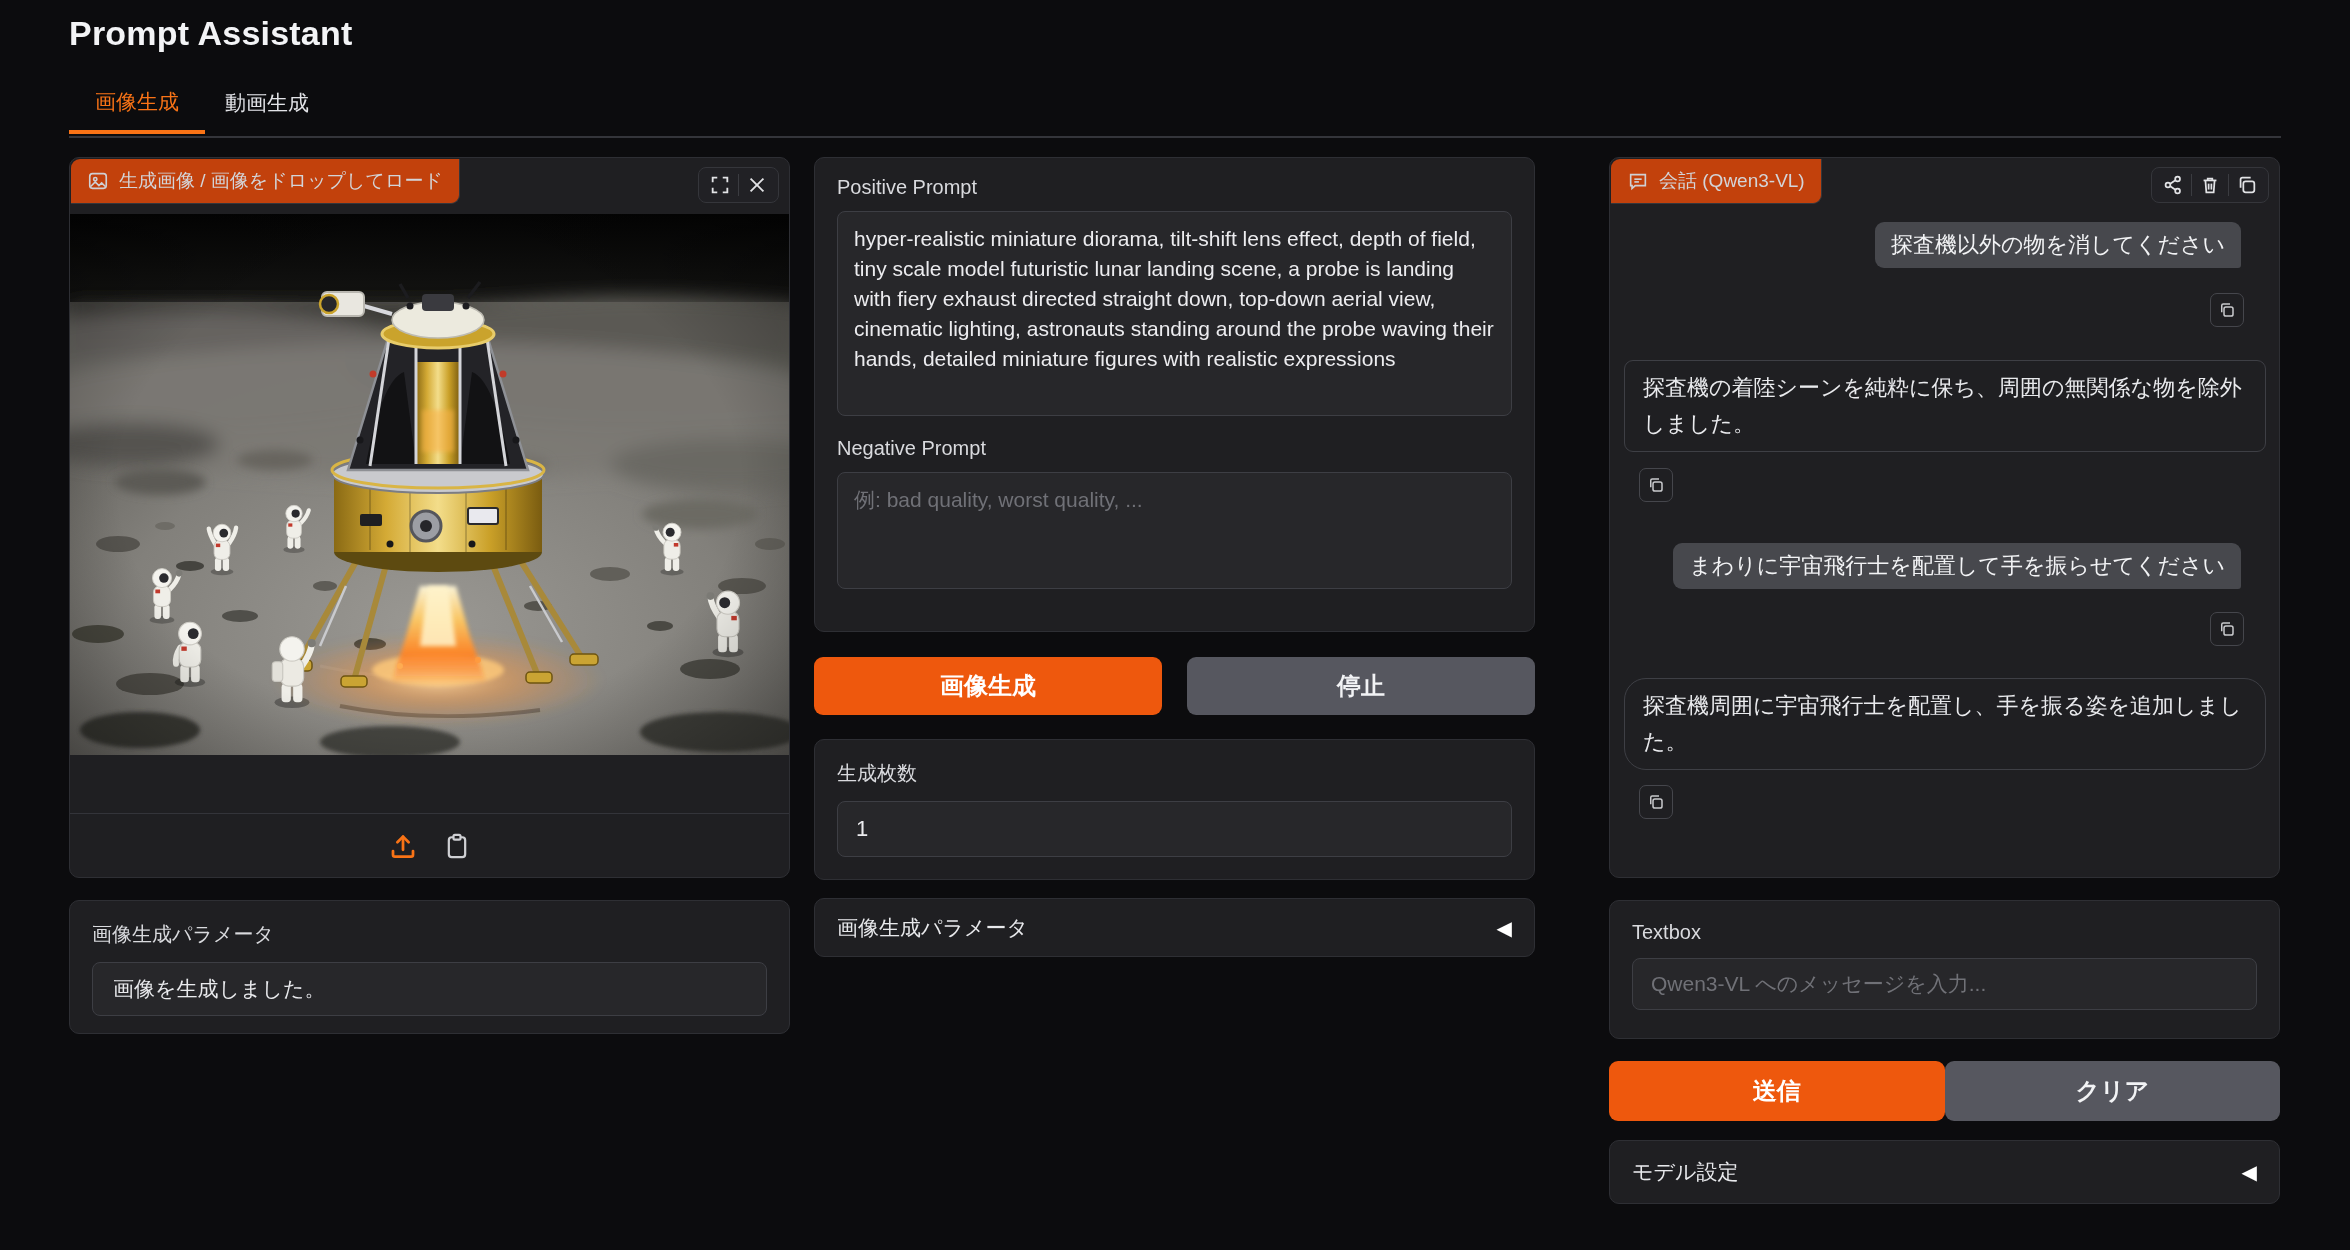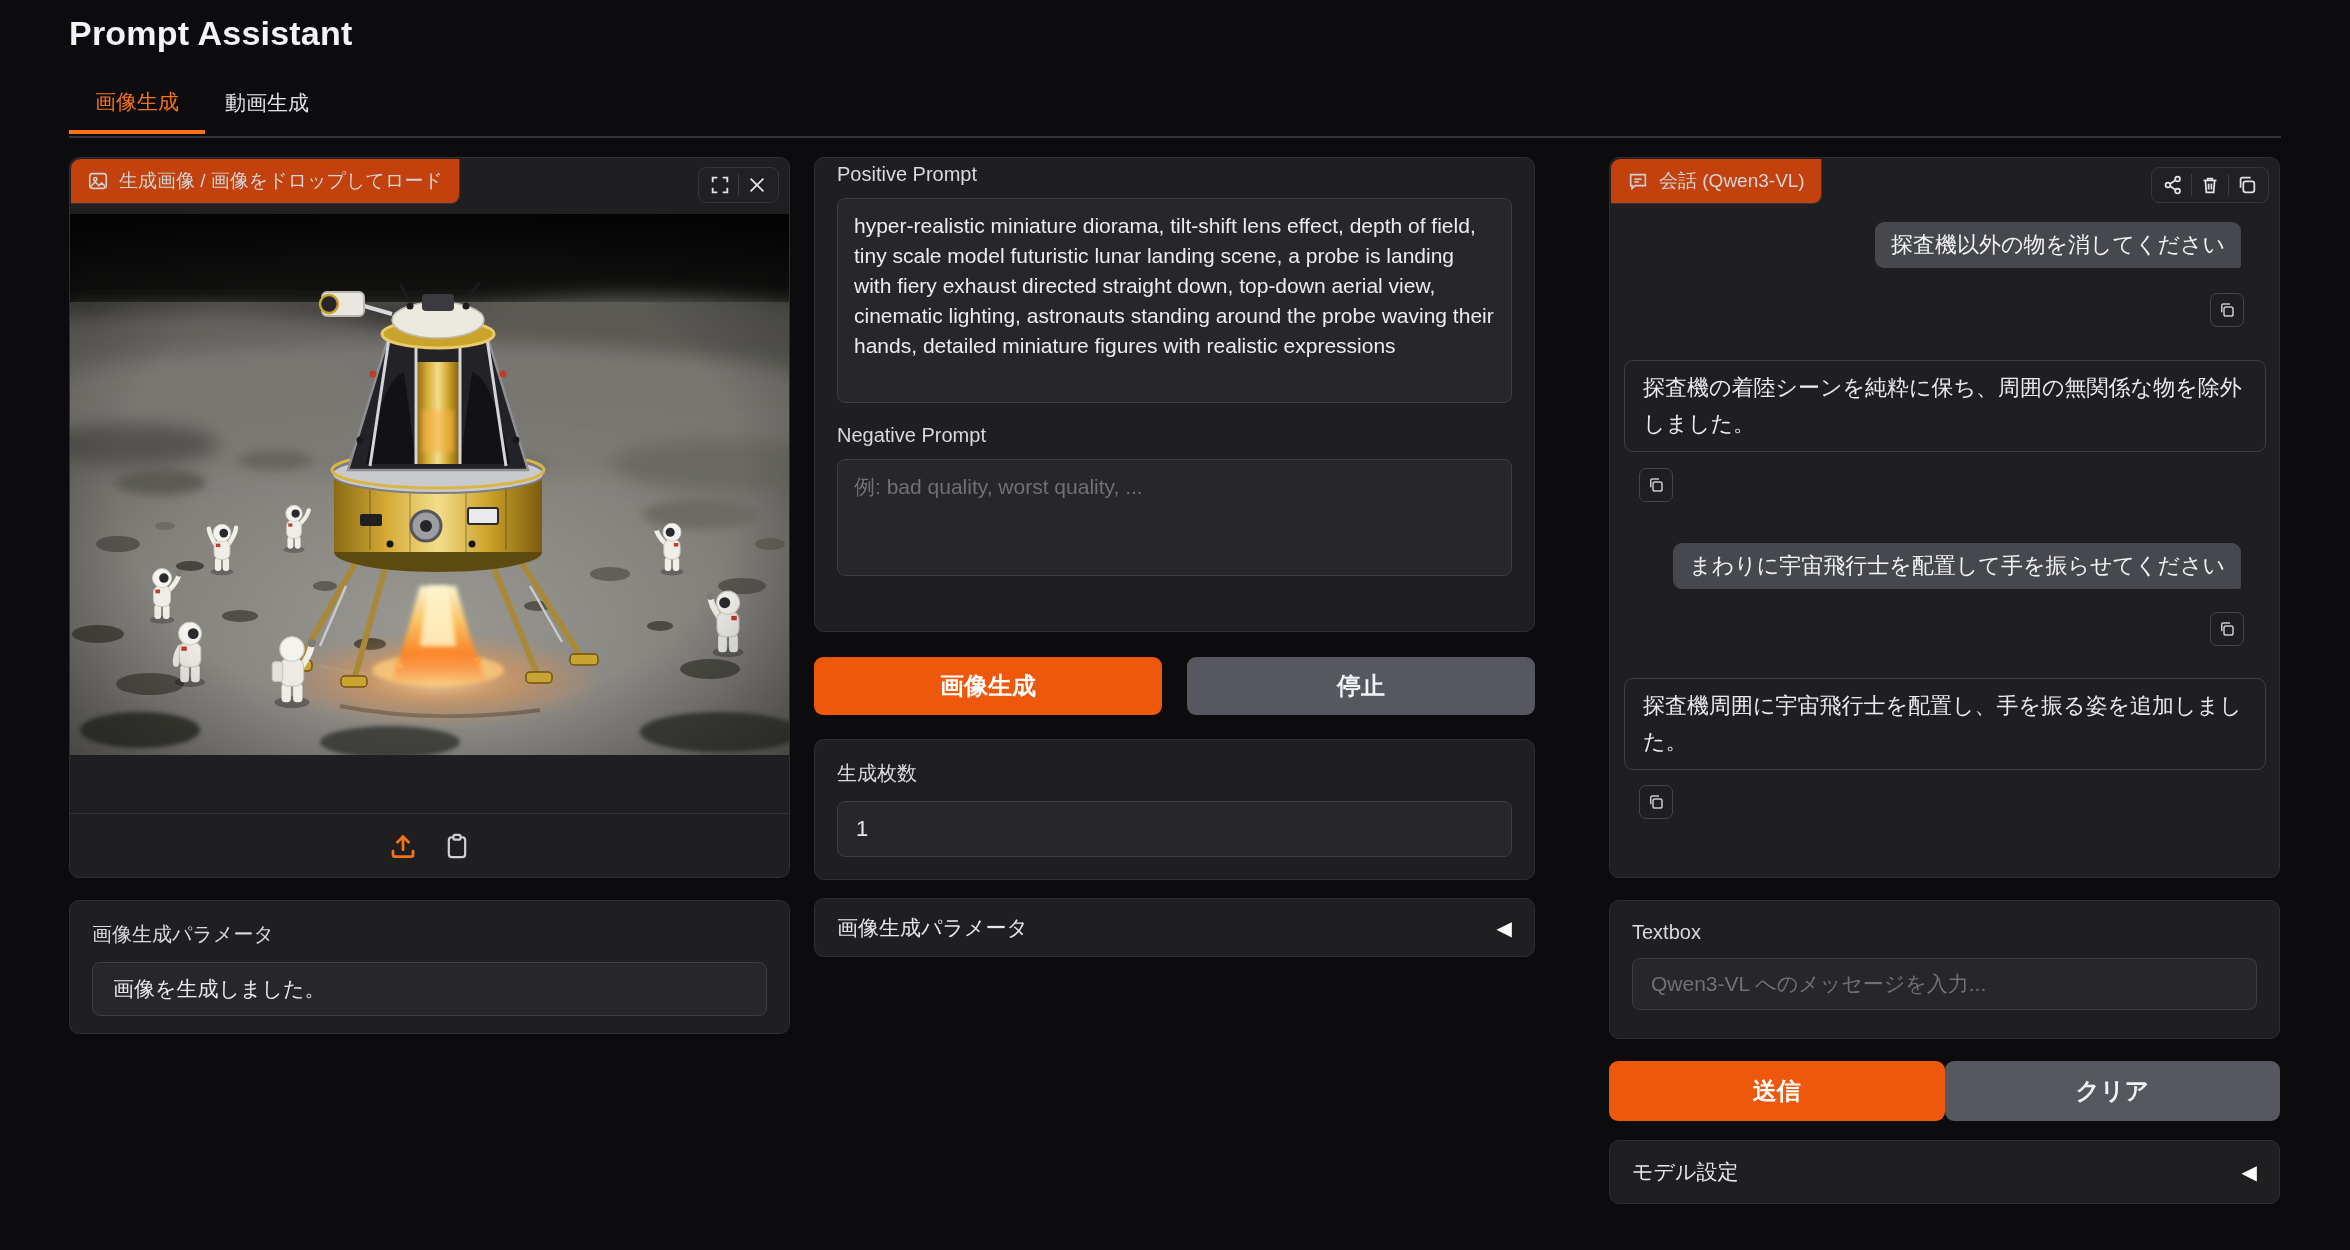--- a/index.html
+++ b/index.html
@@ -57,21 +57,21 @@
   .photo svg { display:block; width:100%; height:100%; }
   .img-footer { position:absolute; bottom:0; left:0; right:0; height:64px; border-top:1px solid #33343a;
                 display:flex; align-items:center; justify-content:center; gap:20px; }
   .img-footer .fbtn { width:34px; height:34px; display:flex; align-items:center; justify-content:center; cursor:pointer; }
 
   .status-panel { margin-top:22px; height:134px; padding:20px 22px; }
   .status-box { margin-top:14px; height:54px; display:flex; align-items:center; padding:0 20px;
                 background:#27272a; border:1px solid #3d3e44; border-radius:8px; font-size:21px; color:#e9eaed; }
 
   
-  .prompts-panel { height:475px; padding:5px 22px; }
+  .prompts-panel { height:475px; padding:18px 22px; }
   .gen-buttons { margin-top:25px; display:flex; gap:25px; }
   .count-panel { margin-top:24px; height:141px; padding:20px 22px; }
   .acc1 { margin-top:18px; height:59px; }
 
   
   .chat-panel { height:721px; }
   .chat-msgs { position:absolute; top:64px; left:14px; right:0; display:flex; flex-direction:column; align-items:flex-start; }
   .msg-user { align-self:flex-end; background:#47484d; border-radius:9px 9px 3px 9px; padding:8px 16px;
               font-size:22px; color:#f2f3f5; }
   .msg-bot { border:1px solid #3e3f45; border-radius:9px; padding:9px 18px; font-size:22px;
@@ -473,21 +473,21 @@
       </button>
 
       <div class="msg-user" style="margin:41px 38px 0 0;">まわりに宇宙飛行士を配置して手を振らせてください</div>
       <button class="copybtn" style="align-self:flex-end;margin:23px 35px 0 0;">
         <svg class="ic" width="18" height="18" viewBox="0 0 24 24" fill="none" stroke="#c9cacd" stroke-width="2">
           <rect x="8" y="8" width="12" height="12" rx="2.5"></rect>
             <path d="M5 15 V6 a2 2 0 0 1 2-2 h9"></path>
         </svg>
       </button>
 
-      <div class="msg-bot" style="margin-top:32px;">探査機周囲に宇宙飛行士を配置し、手を振る姿を追加しました。</div>
+      <div class="msg-bot" style="margin-top:32px;border-radius:22px;">探査機周囲に宇宙飛行士を配置し、手を振る姿を追加しました。</div>
       <button class="copybtn" style="margin:15px 0 0 15px;">
         <svg class="ic" width="18" height="18" viewBox="0 0 24 24" fill="none" stroke="#c9cacd" stroke-width="2">
           <rect x="8" y="8" width="12" height="12" rx="2.5"></rect>
             <path d="M5 15 V6 a2 2 0 0 1 2-2 h9"></path>
         </svg>
       </button>
     </div>
   </div>
 
   <div class="panel textbox-panel">

